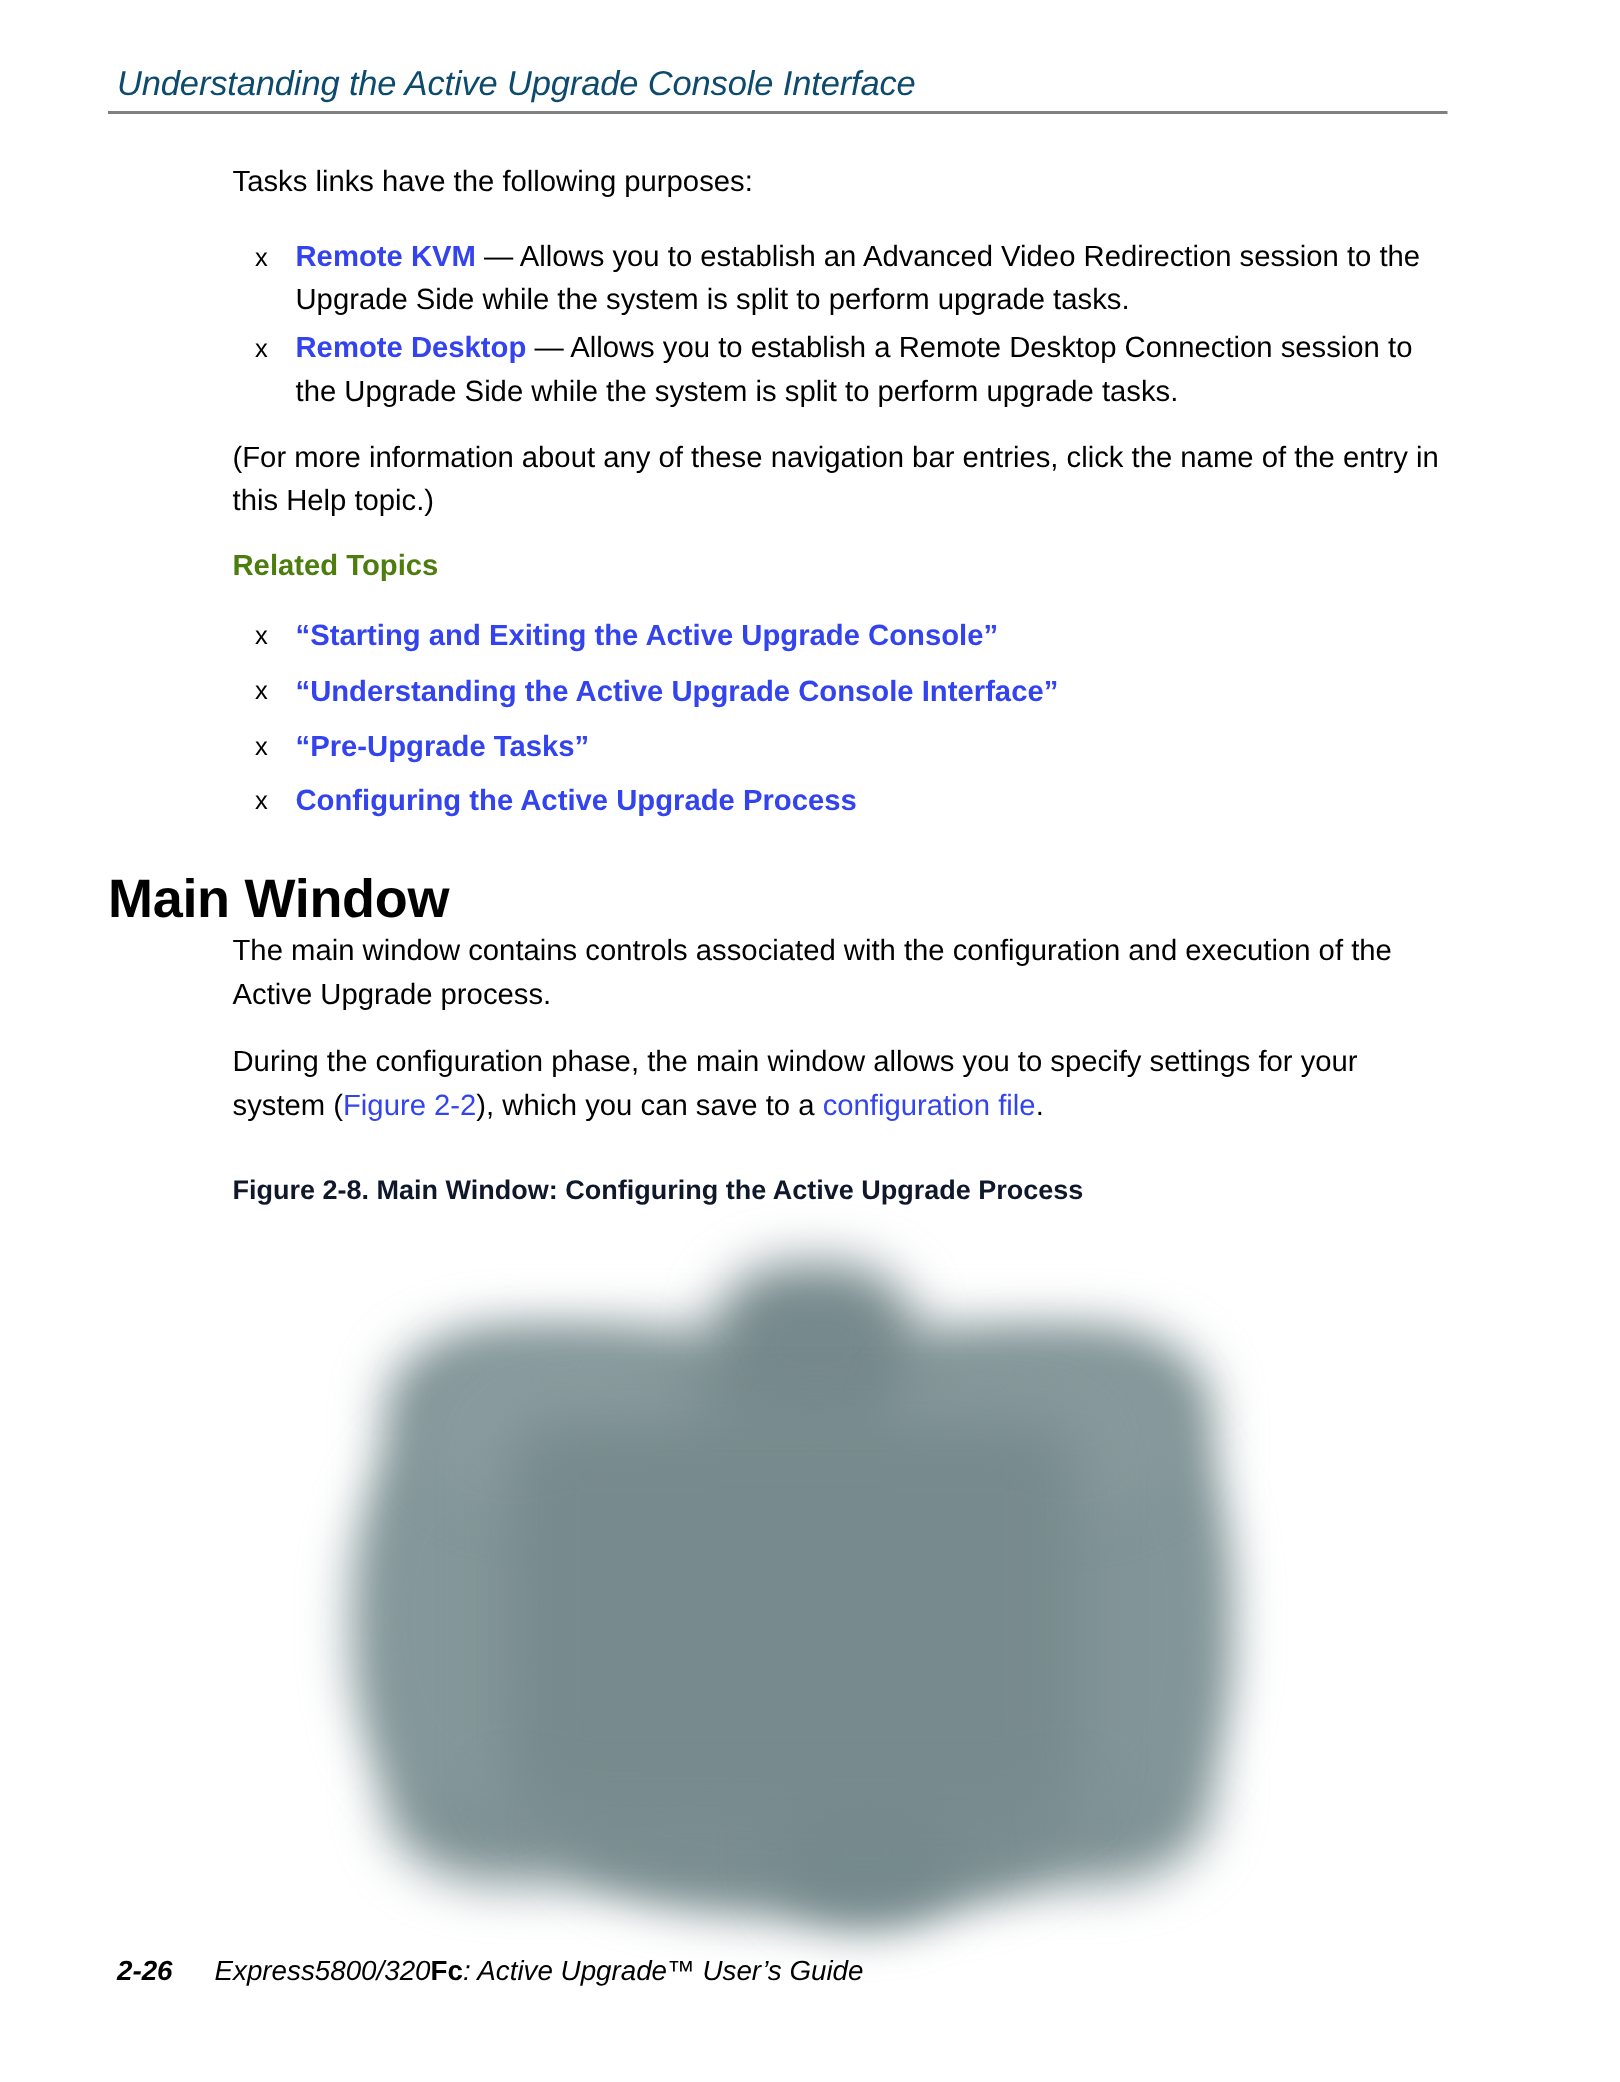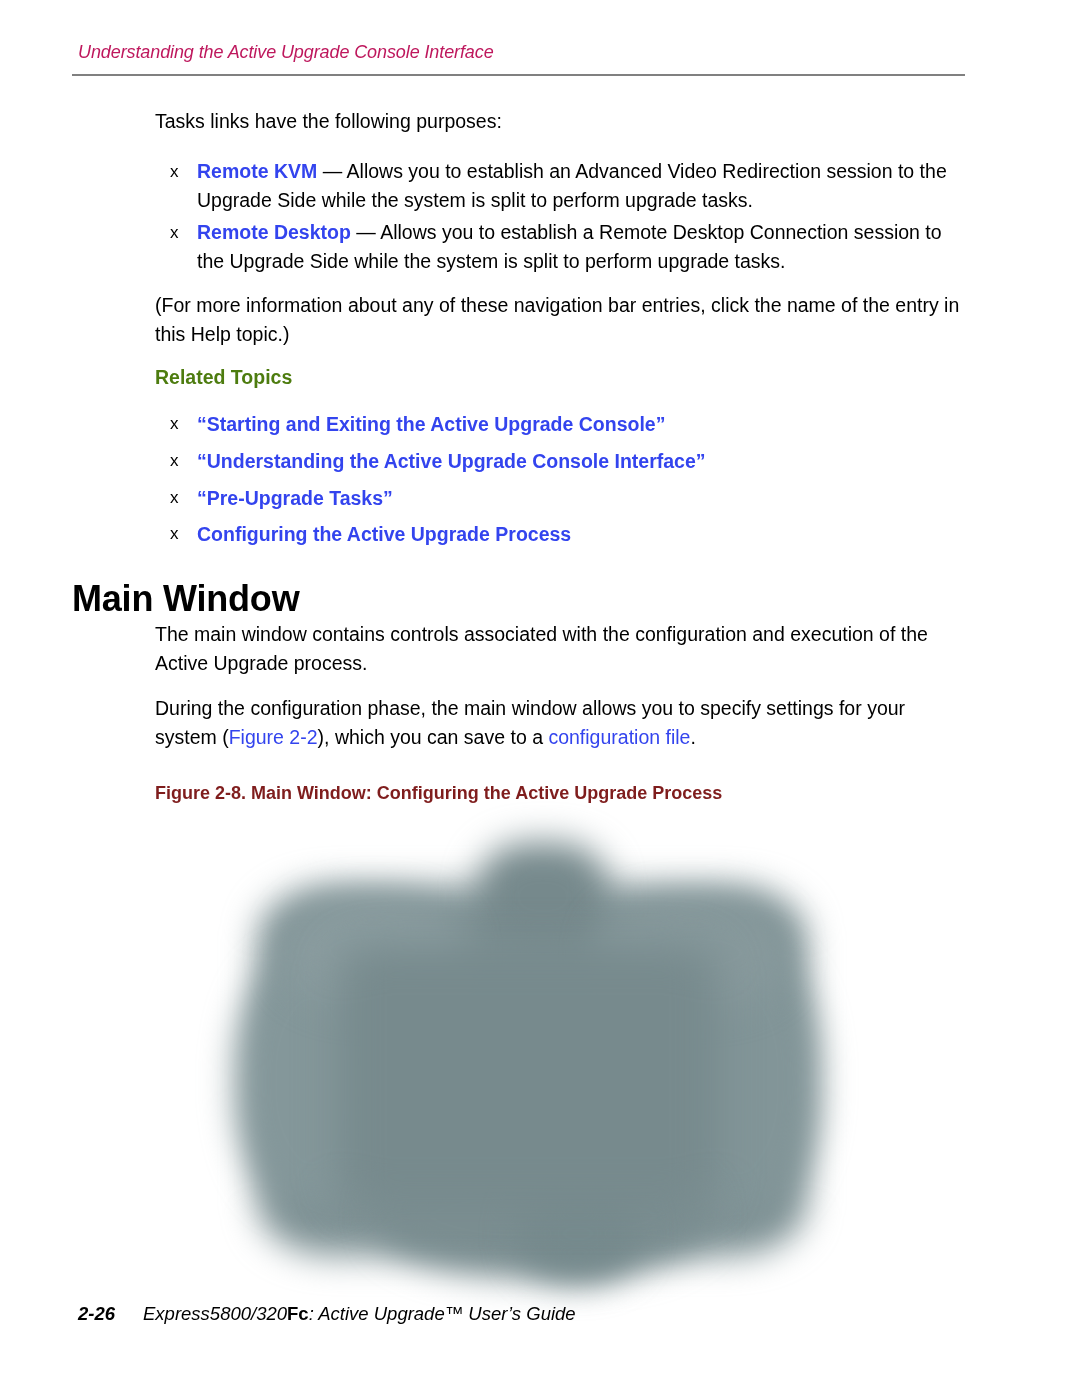--- a/index.html
+++ b/index.html
@@ -15,23 +15,23 @@
     color: #000000;
     overflow: hidden;
   }
 
   
   .running-head {
     position: absolute;
     left: 78px;
     top: 42px;
     font-style: italic;
-    font-size: 18px;
+    font-size: 23px;
     letter-spacing: -0.1px;
-    color: #be185d;
+    color: #0c4a6e;
     white-space: nowrap;
   }
   .head-rule {
     position: absolute;
     left: 72px;
     top: 74px;
     width: 893px;
     height: 2px;
     background: #808080;
   }
@@ -84,21 +84,21 @@
     font-size: 36px;
     font-weight: bold;
     color: #000000;
     letter-spacing: -0.2px;
   }
   .fig-caption {
     position: absolute;
     left: 155px;
     font-size: 18px;
     font-weight: bold;
-    color: #7f1d1d;
+    color: #0f172a;
     white-space: nowrap;
   }
 
   
   .topic-row {
     position: absolute;
     font-size: 19.5px;
     white-space: nowrap;
   }
   .topic-mark {

